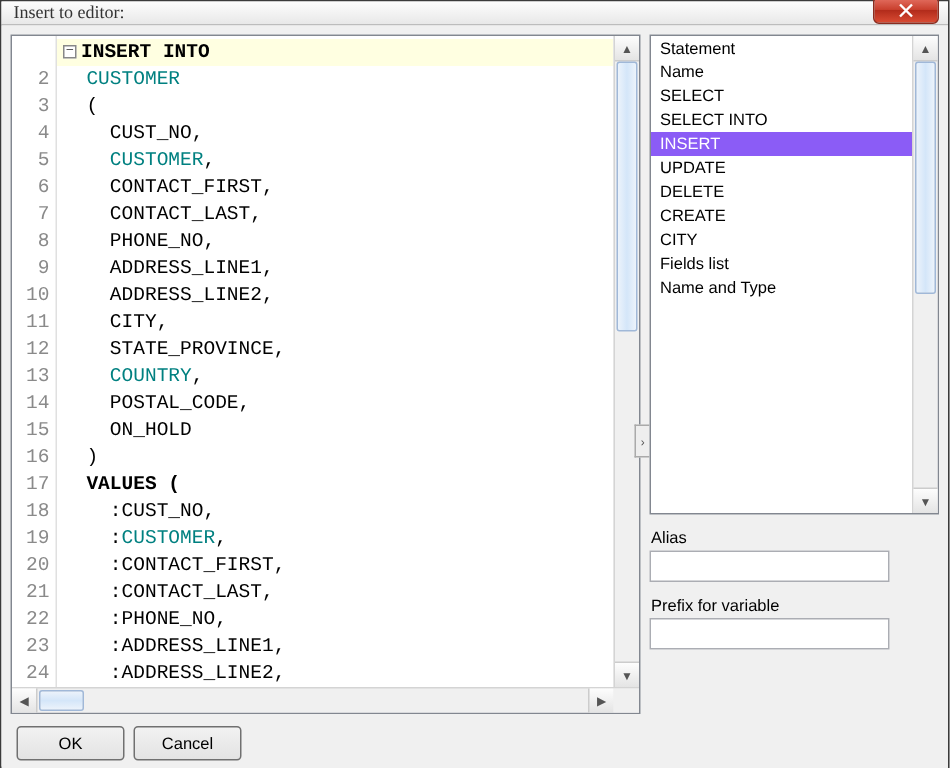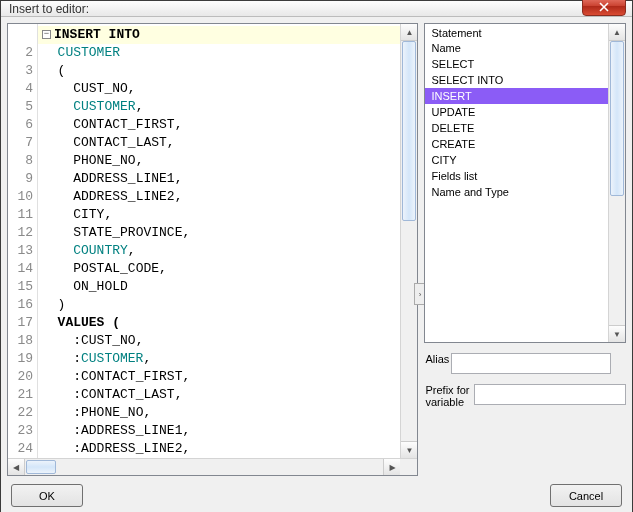--- a/index.html
+++ b/index.html
@@ -21,21 +21,21 @@
   flex-direction: column;
 }
 .titlebar {
   height: 28px;
   background: linear-gradient(to bottom, #fdfdfd, #e8e8e8);
   border-bottom: 1px solid #bcbcbc;
   display: flex;
   align-items: center;
   padding: 0 0 0 8px;
 }
-.titlebar-text { flex: 1; font-size: 12px; color: #333; }
+.titlebar-text { flex: 1; font-size: 12px; color: #333; font-family: Liberation Serif, serif; }
 .close-btn {
   width: 44px;
   height: 19px;
   background: linear-gradient(to bottom, #e67466, #c9402e 49%, #b02a1a 50%, #d94b33);
   border: 1px solid #8a2c1f;
   border-radius: 0 0 4px 4px;
   margin-right: 6px;
   margin-top: -4px;
   display: flex;
   align-items: center;
@@ -166,28 +166,28 @@
 .listbox .vscroll2 .thumb{
   position:absolute;top:17px;left:1px;right:1px;height:155px;
   background:linear-gradient(to right,#ecf3fb,#d4e6f9,#ecf3fb);
   border:1px solid #a0b8d8;border-radius:2px;
 }
 .expander {
   position:absolute;left:-10px;top:260px;width:10px;height:22px;
   background:#eee;border:1px solid #aaa;border-right:none;
   display:flex;align-items:center;justify-content:center;font-size:8px;color:#555;
 }
-.field-group { display:flex;flex-direction:row;gap:2px;margin-top:4px;}
+.field-group { display:flex;flex-direction:column;gap:2px;margin-top:4px;}
 .field-label { font-size:11px;color:#000;padding-left:1px;}
 .text-input {
   border:1px solid #abadb3;height:21px;padding:2px 4px;font-size:11px;background:#fff;
   width: 160px;
 }
 .button-row {
-  display:flex;justify-content:space-between;gap:6px;padding:8px 4px 4px;
+  display:flex;justify-content:flex-start;gap:6px;padding:8px 4px 4px;
 }
 .btn {
   min-width:72px;height:23px;border:1px solid #707070;border-radius:3px;
   background:linear-gradient(#f2f2f2,#e3e3e3);font-size:11px;cursor:pointer;
 }
 </style>
 </head>
 <body>
 
 <div class="window">

